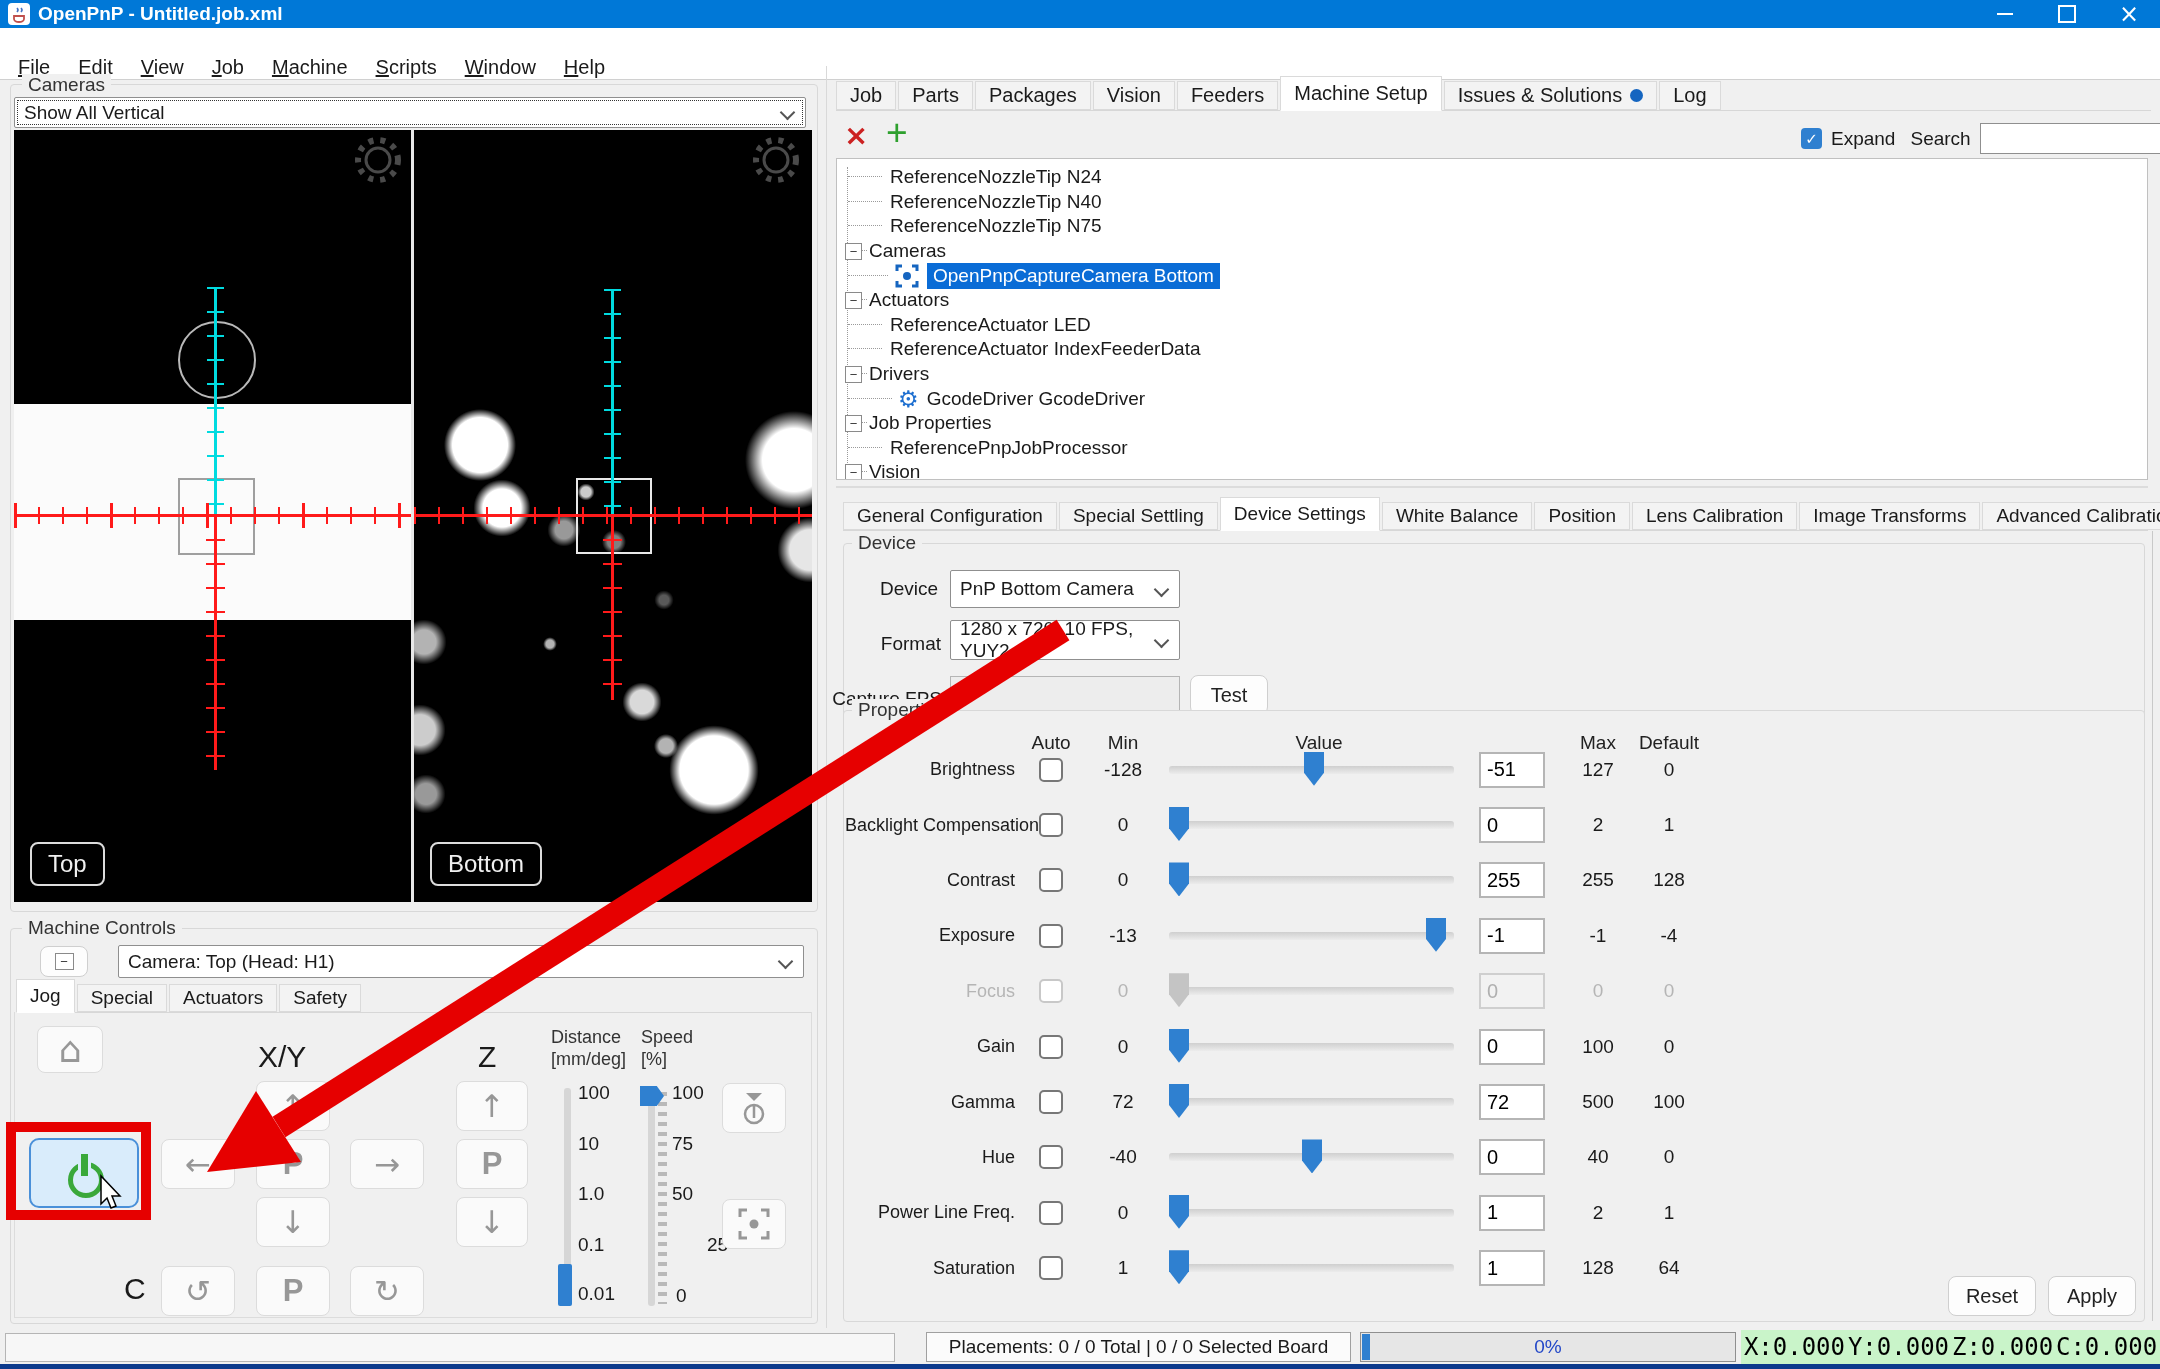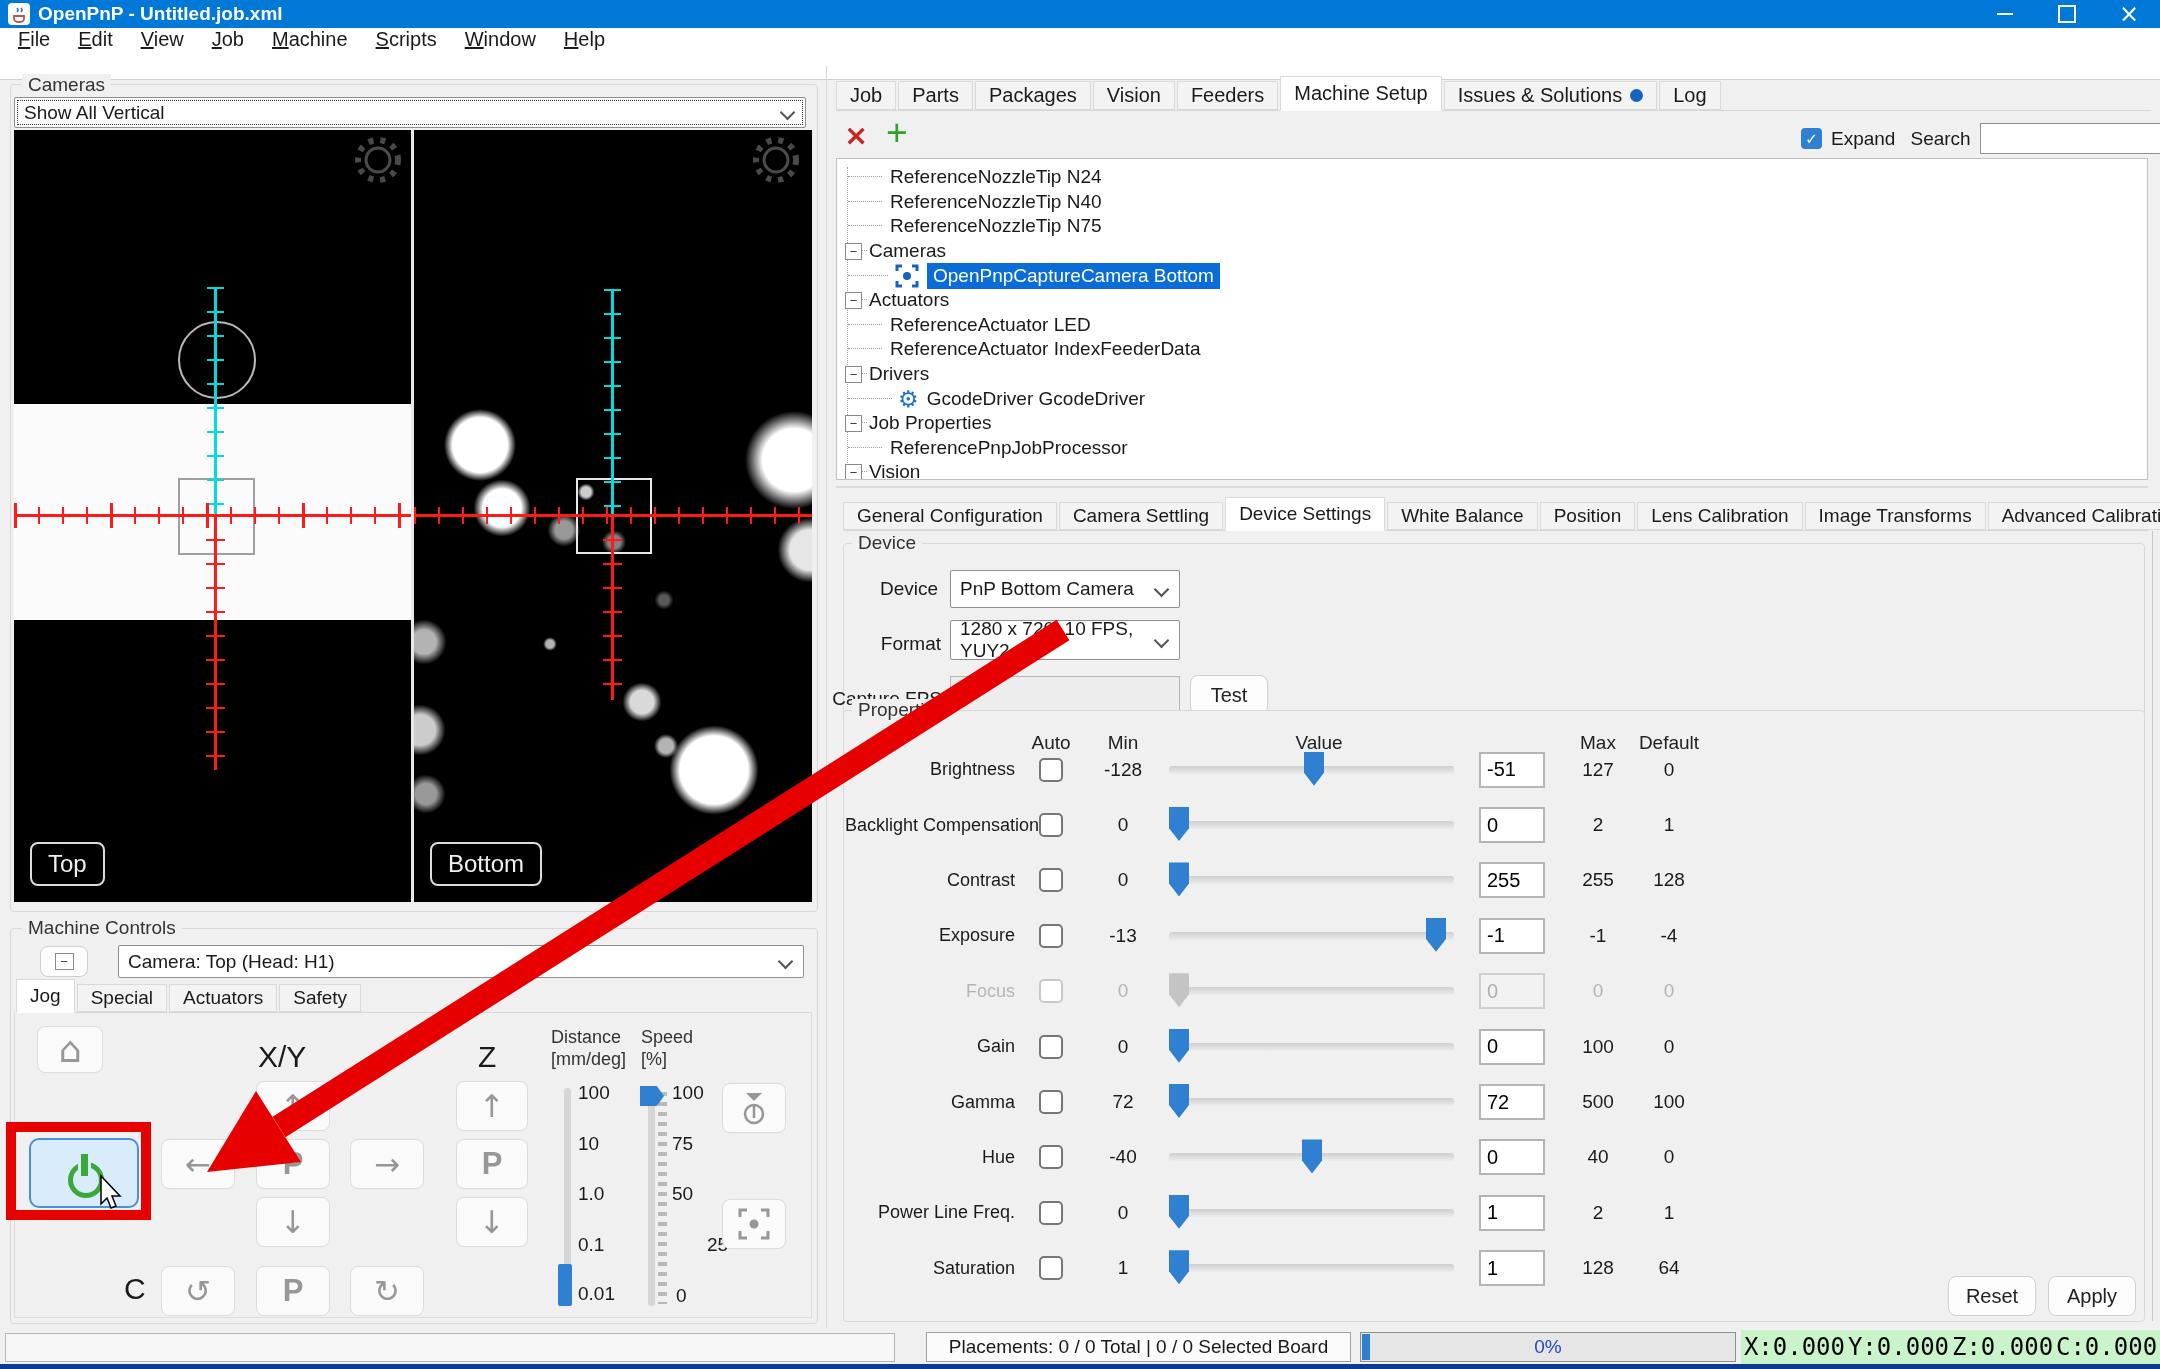--- a/index.html
+++ b/index.html
@@ -8,21 +8,21 @@
   .a{position:absolute;}
   
   .titlebar{left:0;top:0;width:2160px;height:28px;background:#0078d7;display:flex;align-items:center;}
   .apptitle{color:#fff;font-size:19px;margin-left:10px;font-weight:bold;}
   .winbtns{position:absolute;right:0;top:0;height:28px;display:flex;align-items:center;}
   .winbtn{width:62px;height:28px;display:flex;align-items:center;justify-content:center;color:#fff;}
   .minbar{width:16px;height:2px;background:#fff;}
   .maxbox{width:14px;height:14px;border:2px solid #fff;}
   .closex{font-size:24px;font-family:"DejaVu Sans",sans-serif;}
   .menubar{left:0;top:28px;width:2160px;height:52px;background:#fff;border-bottom:1px solid #d0d0d0;
-           display:flex;align-items:flex-start;padding-left:4px;box-sizing:border-box;}
+           display:flex;align-items:flex-end;padding-left:4px;box-sizing:border-box;}
   .menu-item{display:inline-block;font-size:20px;padding:0 14px;}
   .menu-item::first-letter{text-decoration:underline;}
   
   .grp{border:1px solid #d8d8d8;border-radius:4px;background:#f0f0f0;}
   .legend{font-size:19px;color:#333;background:#f0f0f0;padding:0 6px;z-index:3;}
   
   .combo{background:#fff;border:1px solid #8f8f8f;border-radius:2px;display:flex;align-items:center;
          padding-left:9px;font-size:19px;box-sizing:border-box;}
   .chev{width:9px;height:9px;border-right:2px solid #555;border-bottom:2px solid #555;
         transform:rotate(45deg);margin-left:auto;margin-right:12px;flex:none;}
@@ -410,21 +410,21 @@
       </div>
     </div>
 
   <div class="a" style="left:836px;top:486px;width:1312px;height:2px;background:#dcdcdc"></div>
 
   <div class="a tabs-row small" style="left:843px;top:494px;width:1305px;height:37px" id="sub-tabs">
       <div class="tab">
         <span>General Configuration</span>
       </div>
       <div class="tab">
-        <span>Camera Settling</span>
+        <span>Special Settling</span>
       </div>
       <div class="tab active">
         <span>Device Settings</span>
       </div>
       <div class="tab">
         <span>White Balance</span>
       </div>
       <div class="tab">
         <span>Position</span>
       </div>

